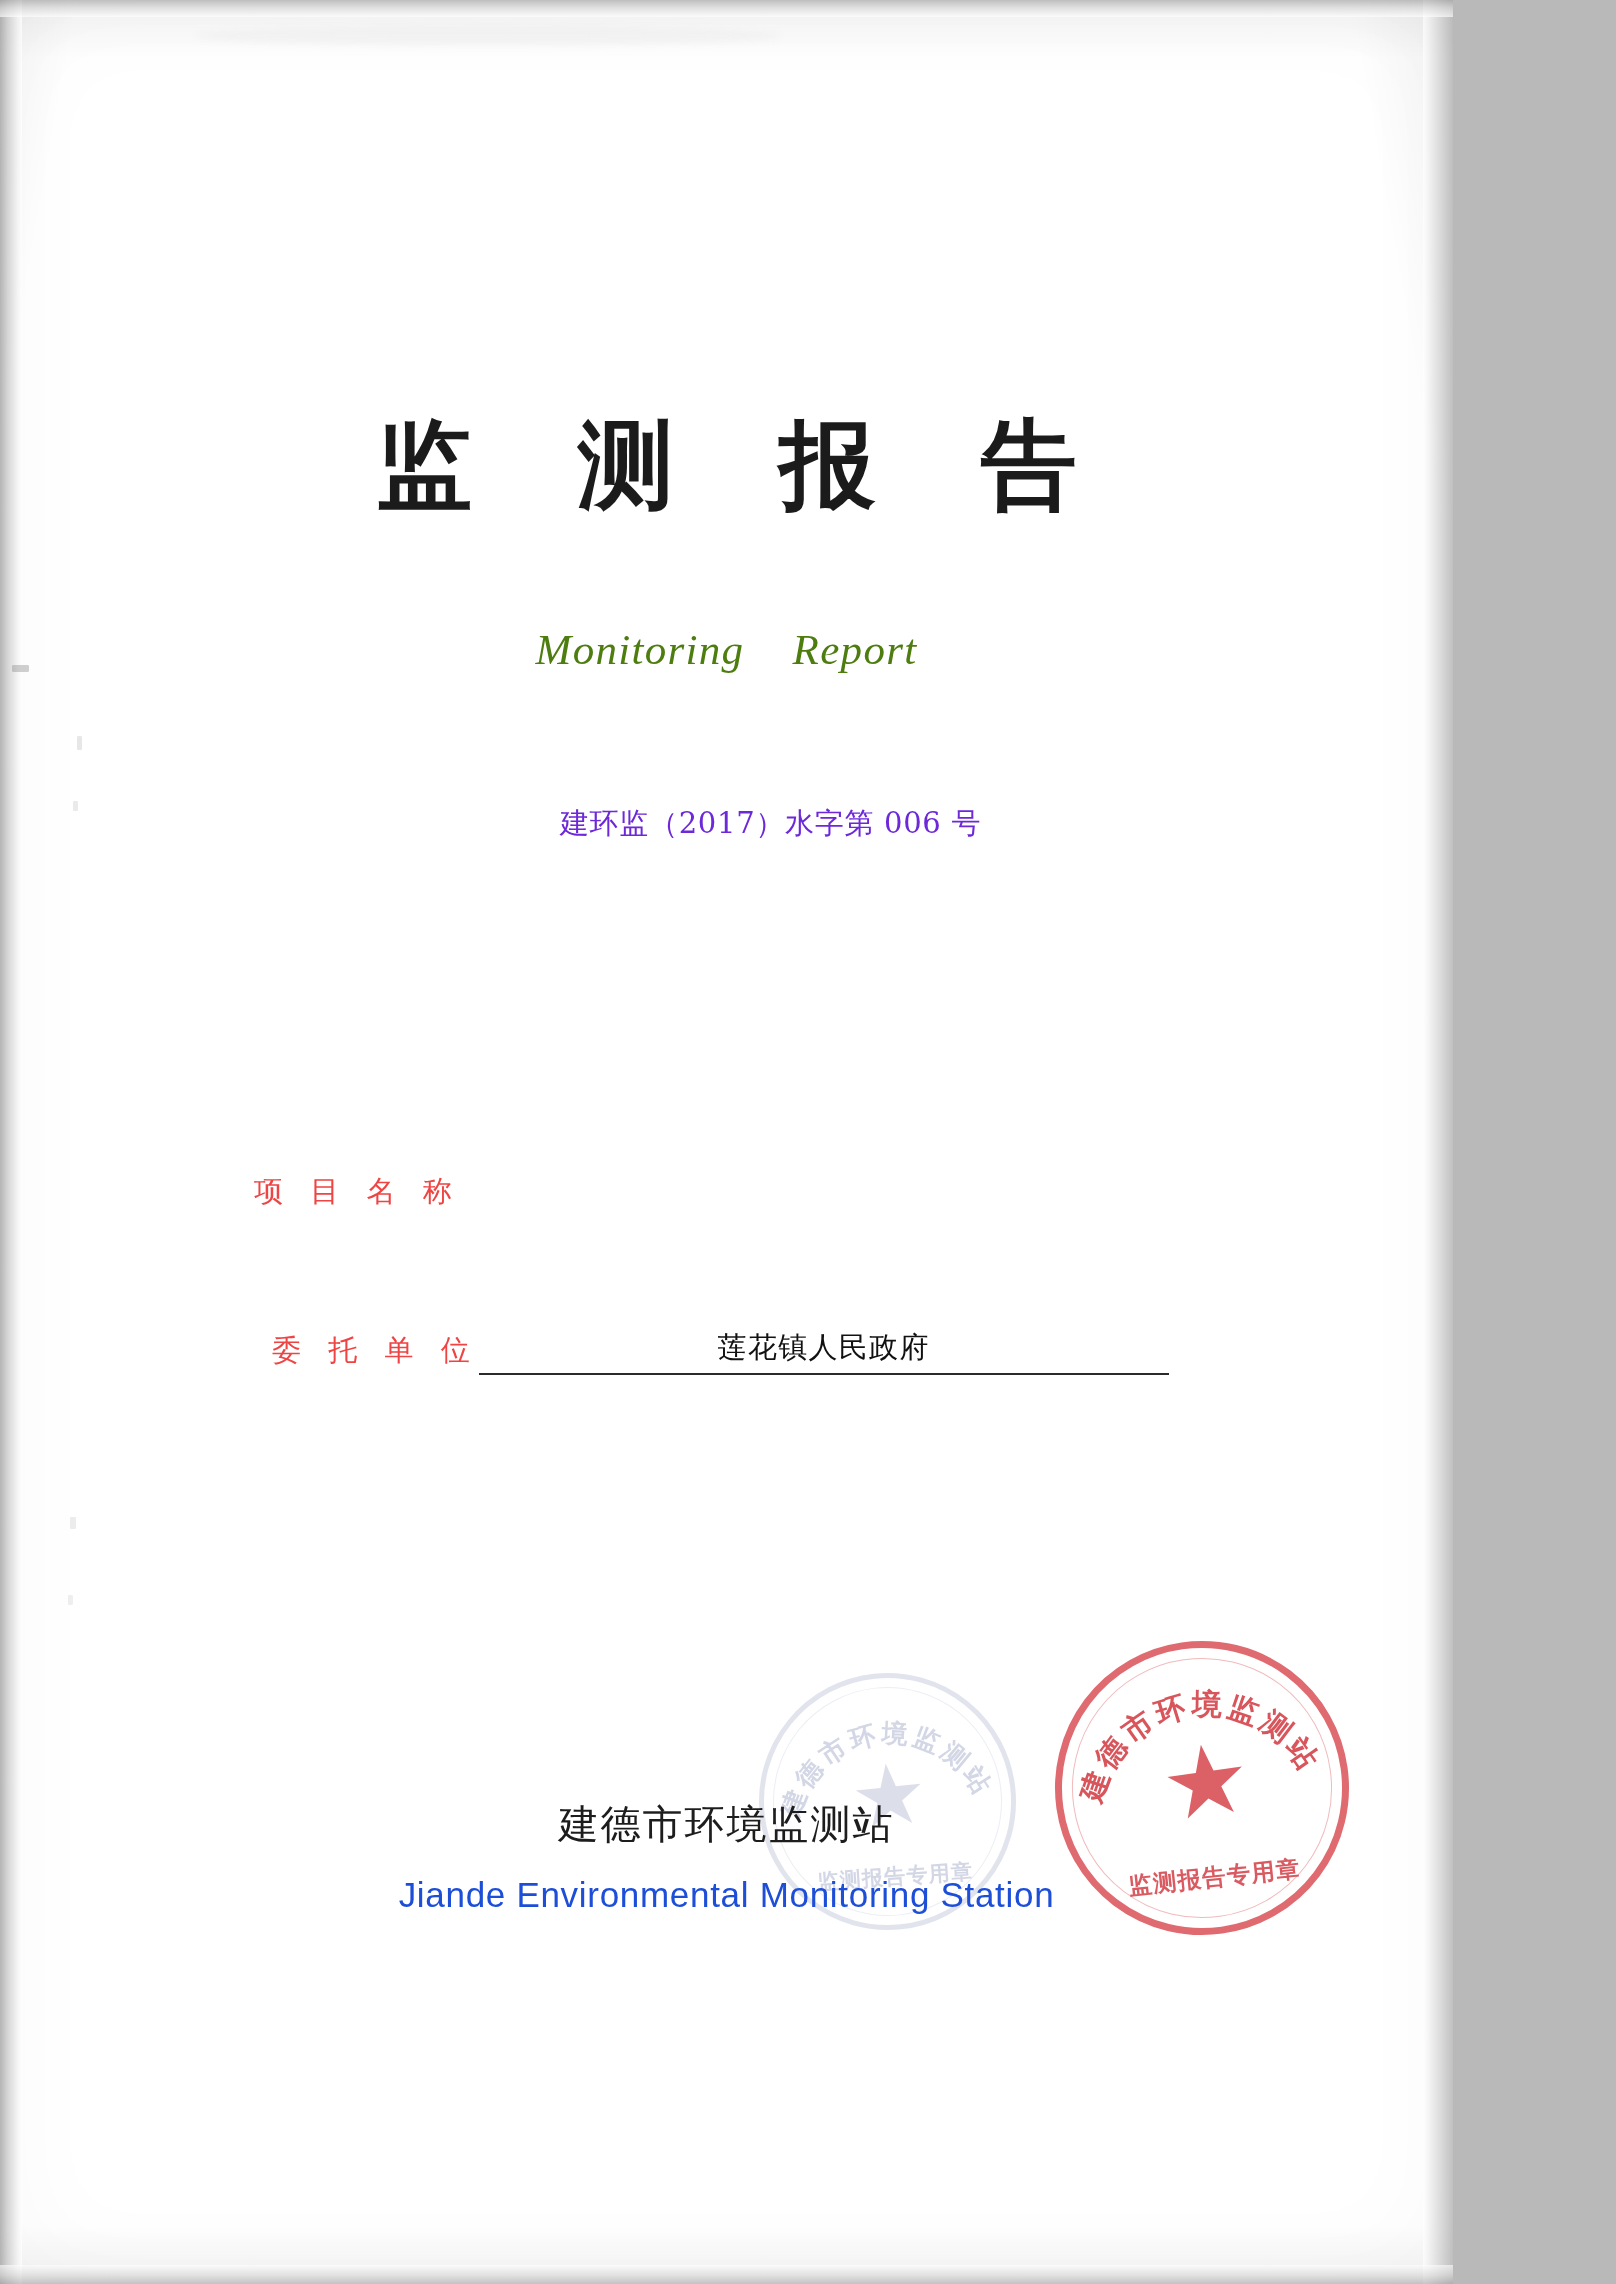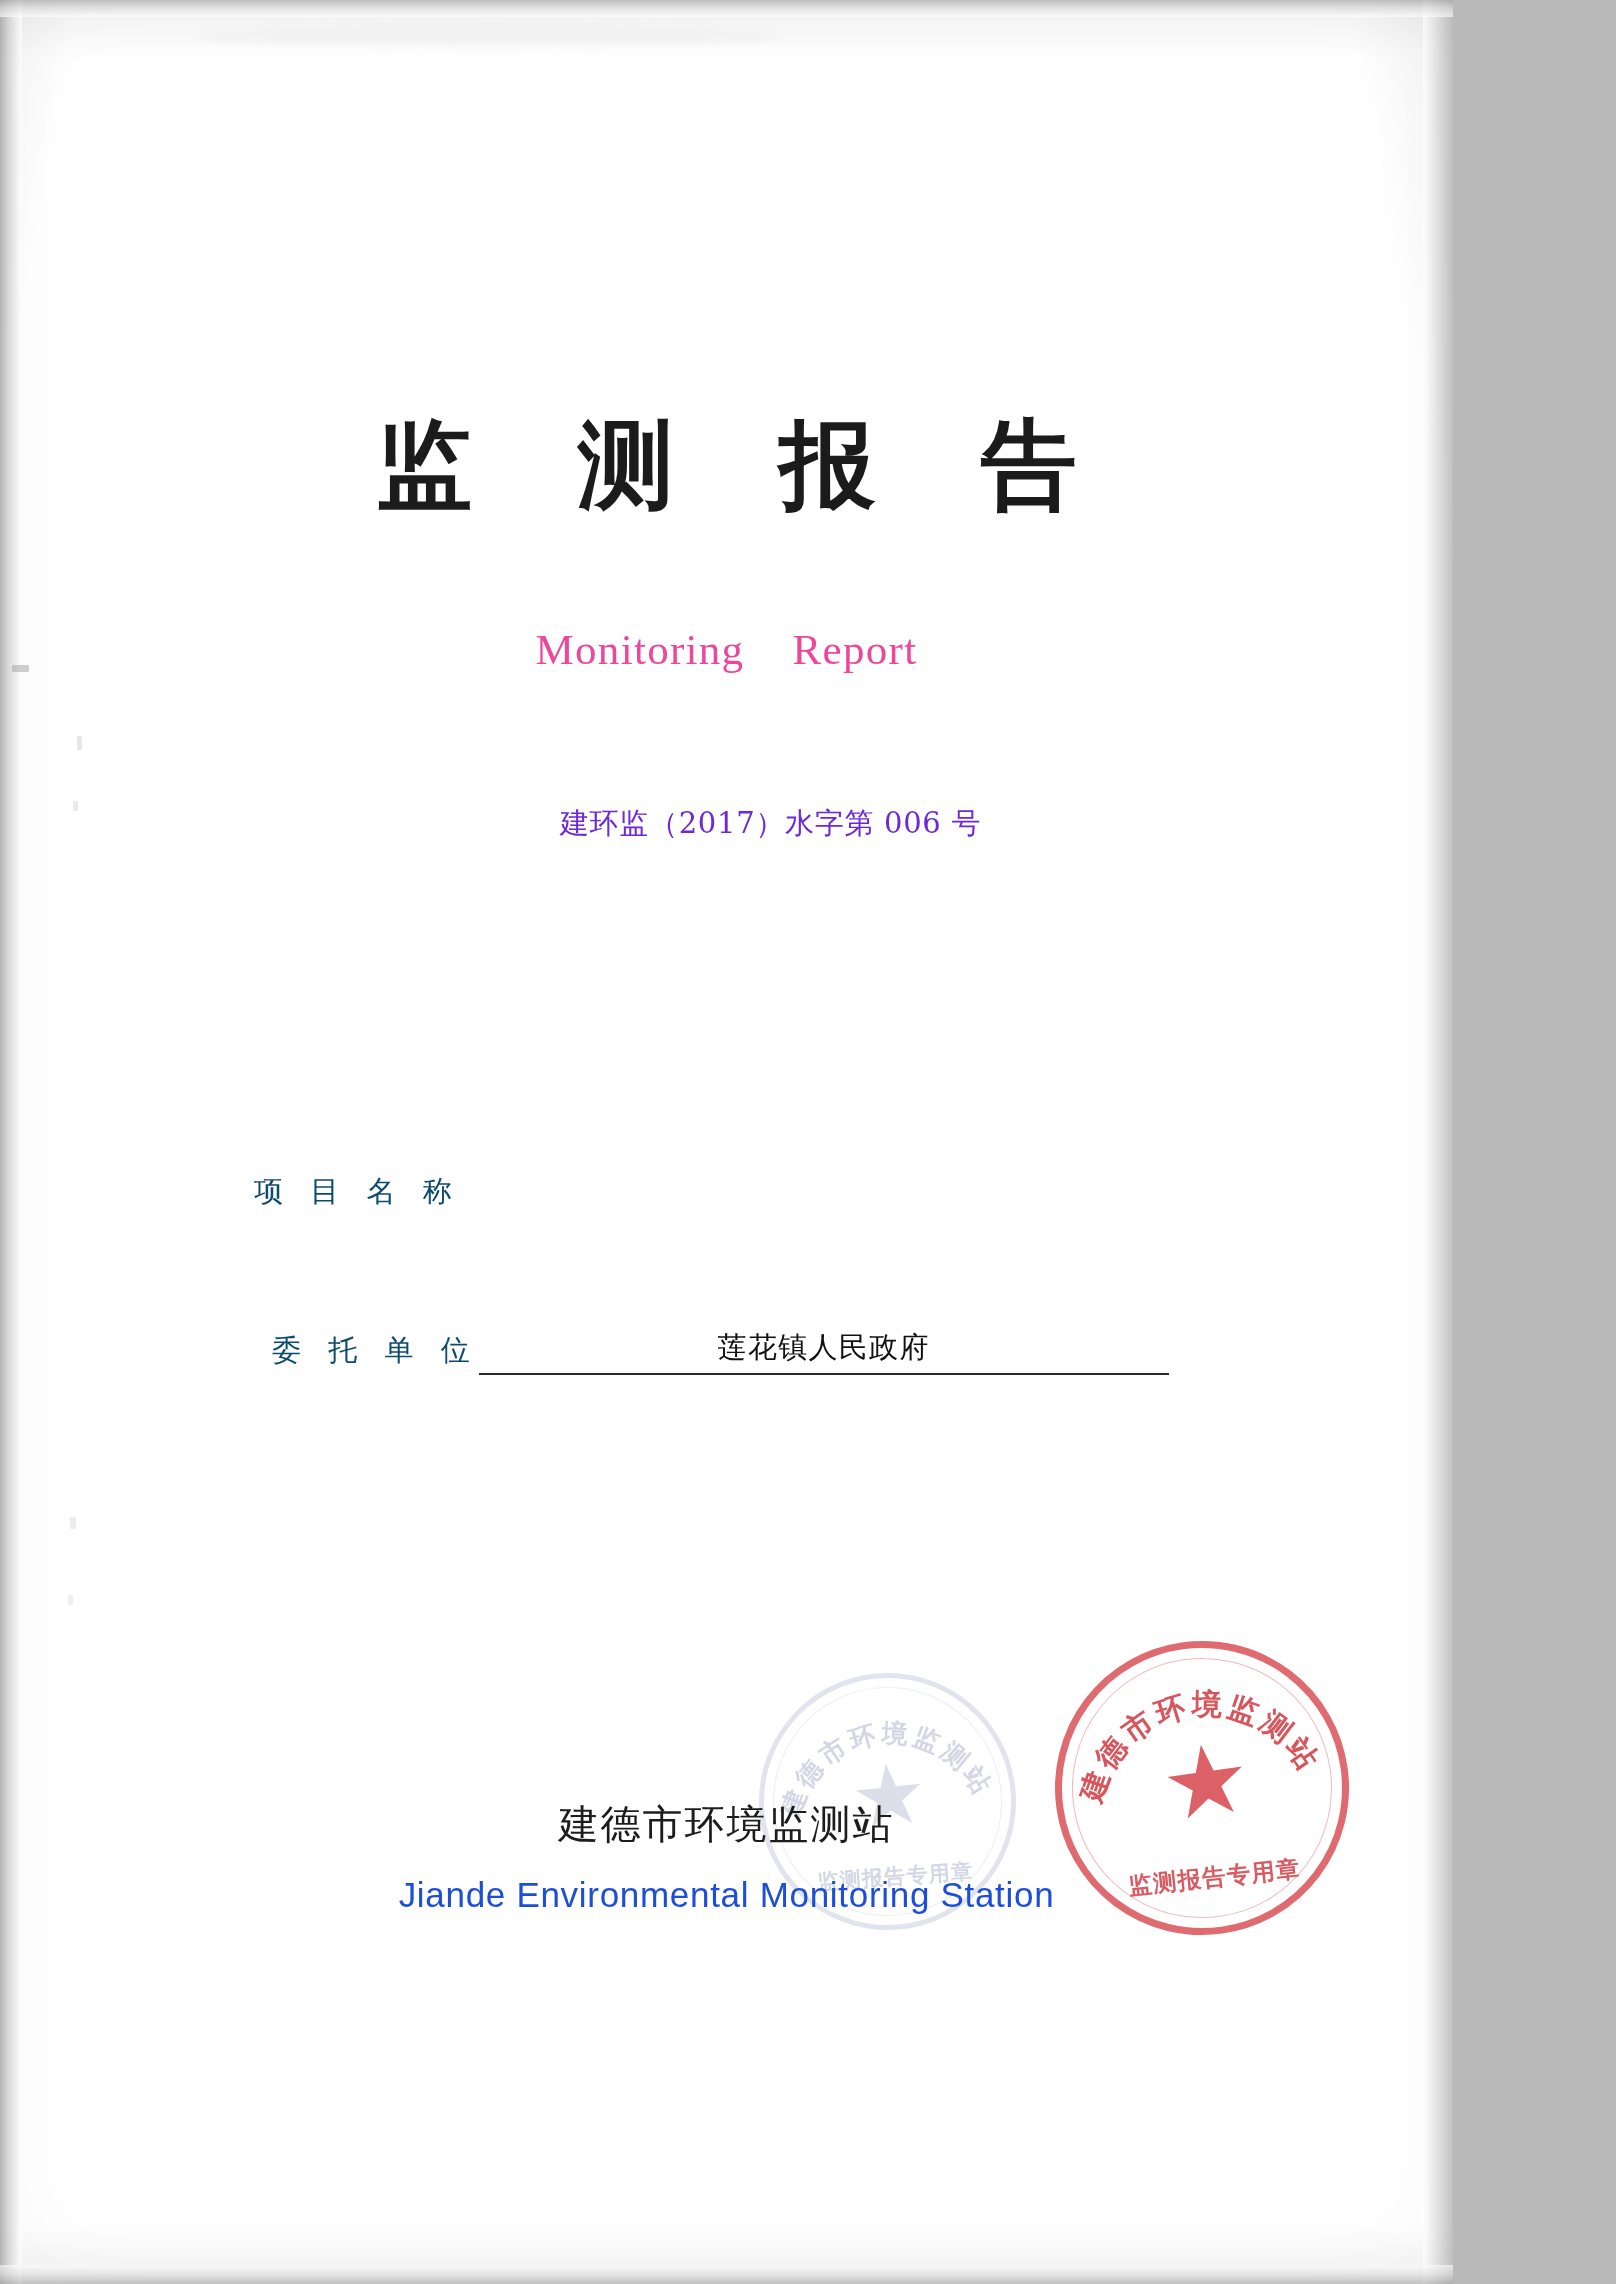--- a/index.html
+++ b/index.html
@@ -69,22 +69,23 @@
     color: #1b1b1b;
     line-height: 1;
   }
   .title-en {
     position: absolute;
     top: 625px;
     left: 0;
     width: 100%;
     text-align: center;
     font-family: "Liberation Serif", "DejaVu Serif", serif;
+    font-style: italic;
     font-size: 43px;
-    color: #ec4899;
+    color: #4d7c0f;
     letter-spacing: 1.3px;
     white-space: pre;
   }
   .doc-number {
     position: absolute;
     top: 804px;
     left: 0;
     width: 100%;
     text-align: center;
     font-family: "DejaVu Serif", "Liberation Serif", serif;
@@ -97,21 +98,21 @@
   
   .field {
     position: absolute;
     display: flex;
     align-items: flex-end;
     font-family: "DejaVu Serif", "Liberation Serif", serif;
   }
   .field-label {
     font-size: 29px;
     letter-spacing: 9px;
-    color: #0c4a6e;
+    color: #ef4444;
     white-space: nowrap;
     padding-bottom: 3.9px;
     text-align: right;
   }
   .field-value-wrap {
     position: relative;
     border-bottom: 2px solid #2a2a2a;
     text-align: center;
     padding-bottom: 5.2px;
   }

